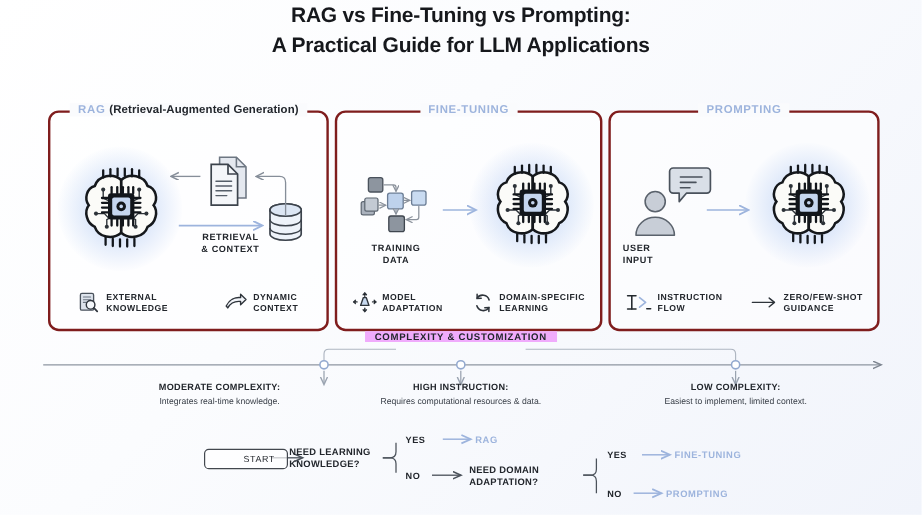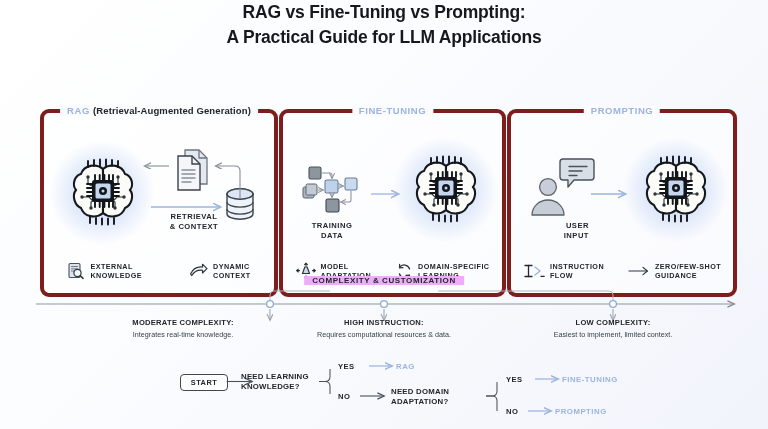--- a/index.html
+++ b/index.html
@@ -11,22 +11,22 @@
   }
   .title-wrap { text-align:center; }
   .title-line {
     font-size:17.5px; font-weight:bold; letter-spacing:-0.2px;
     color:#16181c; line-height:1.42;
   }
 
   
   .panels { position:absolute; top:92px; left:0; width:768px; height:182px; }
   .panel {
-    position:absolute; top:17px; height:180px;
-    border:4px solid #7f1d1d; border-radius:9px;
+    position:absolute; top:0; height:180px;
+    border:2px solid #7f1d1d; border-radius:9px;
     background:rgba(255,255,255,0.55);
   }
   .panel.p1 { left:40px;  width:230px; }
   .panel.p2 { left:279px; width:219px; }
   .panel.p3 { left:507px; width:222px; }
 
   .panel-title {
     position:absolute; top:-8px; left:50%; transform:translateX(-50%);
     background:#fafbfd; padding:0 7px; white-space:nowrap;
     font-size:9.5px; font-weight:bold; letter-spacing:0.55px;
@@ -56,24 +56,24 @@
     background:#f0abfc; padding:0 8px; white-space:nowrap;
     font-size:8px; font-weight:bold; letter-spacing:0.6px; color:#22262c;
   }
   .cx-block { position:absolute; text-align:center; transform:translateX(-50%); top:36px; }
   .cx-head { font-size:7.6px; font-weight:bold; letter-spacing:0.25px; color:#22262c; }
   .cx-sub  { font-size:7.2px; color:#3a4049; margin-top:2.5px; }
 
   
   .flow { position:absolute; top:358px; left:0; width:768px; height:70px; }
   .start-box {
-    position:absolute; left:180px; top:16px; width:46px; height:15px;
+    position:absolute; left:170px; top:16px; width:46px; height:15px;
     border:1.1px solid #42474e; border-radius:4px; background:rgba(255,255,255,0.7);
     display:flex; align-items:center; justify-content:center;
-    font-size:7.4px; font-weight:bold; letter-spacing:0.5px; color:#22262c;
+    font-size:7.4px; font-weight:normal; letter-spacing:0.5px; color:#22262c;padding-left:22px;
   }
   .q { position:absolute; font-size:7.8px; font-weight:bold; letter-spacing:0.25px;
        color:#22262c; line-height:1.34; }
   .yn { position:absolute; font-size:7.6px; font-weight:bold; letter-spacing:0.4px; color:#22262c; }
   .out { position:absolute; font-size:7.8px; font-weight:bold; letter-spacing:0.5px; color:#9db4dd; }
   svg { overflow:visible; }
 </style>
 </head>
 <body>
 
@@ -354,21 +354,21 @@
     <svg style="position:absolute;left:18px;top:40px;" width="70" height="66" viewBox="0 0 70 66">
       <path d="M34 6 h28 a3 3 0 0 1 3 3 v15 a3 3 0 0 1 -3 3 h-17 l-6 7 v-7 h-5 a3 3 0 0 1 -3 -3 v-15 a3 3 0 0 1 3 -3Z" fill="#d9dfe7" stroke="#4a525c" stroke-width="1.4" stroke-linejoin="round"></path>
       <g stroke="#4a525c" stroke-width="1.3" stroke-linecap="round">
         <path d="M40 13.5 h18"></path>
           <path d="M40 18 h13"></path>
           <path d="M40 22.5 h8"></path>
       </g>
       <circle cx="19" cy="34" r="8.4" fill="#c8ced7" stroke="#5a626c" stroke-width="1.3"></circle>
       <path d="M3 62 a16 15 0 0 1 32 0 Z" fill="#c8ced7" stroke="#5a626c" stroke-width="1.3" stroke-linejoin="round"></path>
     </svg>
-    <div style="position:absolute;left:10px;top:108px;width:68px;text-align:right;" class="cap-md">
+    <div style="position:absolute;left:10px;top:108px;width:68px;text-align:left;" class="cap-md">
       <div>USER</div>
       <div>INPUT</div>
     </div>
 
     <svg style="position:absolute;left:80px;top:76px;" width="42" height="10">
       <defs>
         <marker id="ablue3" markerWidth="7" markerHeight="7" refX="5.5" refY="3" orient="auto">
           <path d="M0,0 L6,3 L0,6" fill="none" stroke="#9db4dd" stroke-width="1.2"></path>
         </marker>
       </defs>

